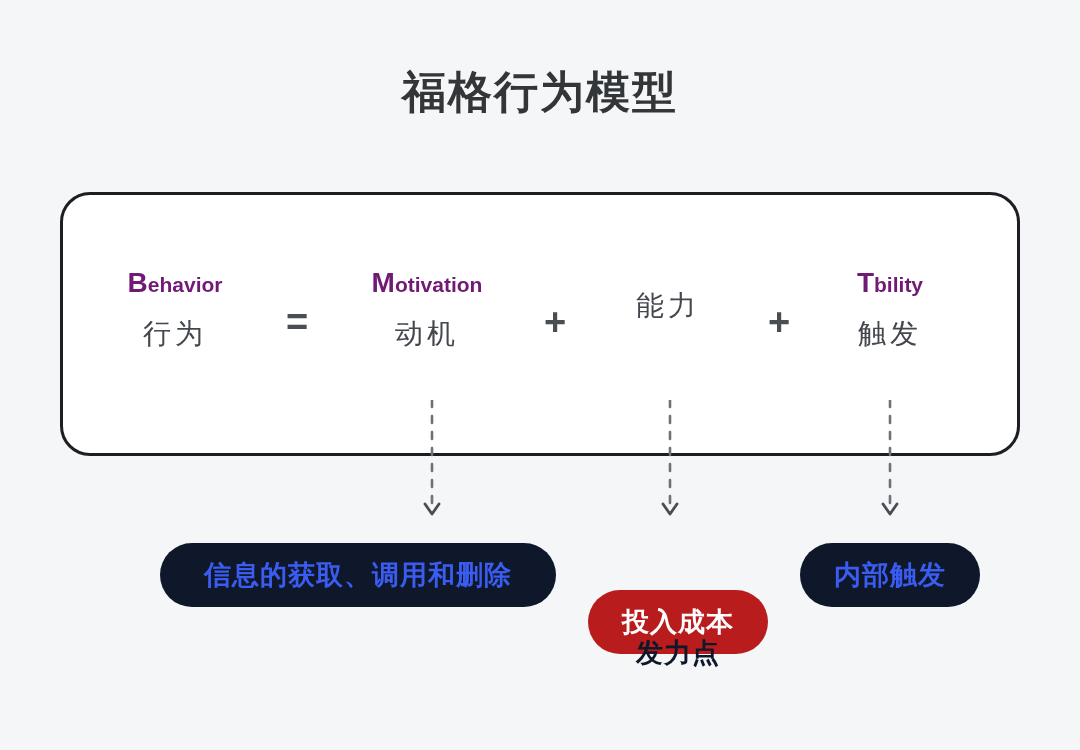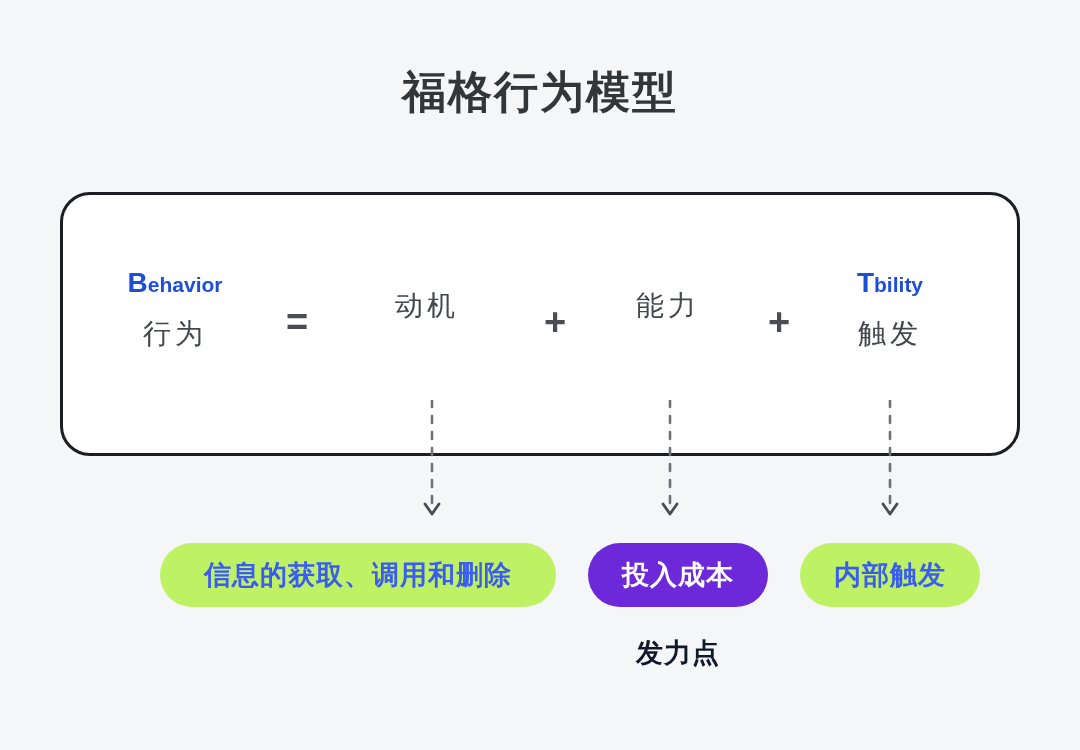--- a/index.html
+++ b/index.html
@@ -55,21 +55,21 @@
   .term {
     position: absolute;
     text-align: center;
     width: 200px;
     top: 270px;
   }
   .term .eng {
     font-size: 21px;
     line-height: 26px;
     font-weight: 700;
-    color: #1d4ed8;
+    color: #701a75;
     white-space: nowrap;
     letter-spacing: 0px;
   }
   .term .eng .cap {
     font-size: 28px;
     font-weight: 700;
     line-height: 26px;
   }
   .term .cn {
     margin-top: 10px;
@@ -118,26 +118,27 @@
     border-radius: 32px;
     display: flex;
     align-items: center;
     justify-content: center;
     font-size: 27px;
     font-weight: 700;
     letter-spacing: 1px;
     box-sizing: border-box;
   }
   .pill-soft {
-    background: #bef264;
+    background: #0f172a;
     color: #3a5cf0;
   }
   .pill-solid {
-    background: #6d28d9;
+    background: #b91c1c;
     color: #ffffff;
+    margin-top: 47px;
   }
   .pill-info    { left: 160px; top: 543px; width: 396px; }
   .pill-cost    { left: 588px; top: 543px; width: 180px; }
   .pill-trigger { left: 800px; top: 543px; width: 180px; }
 
   
   .focus-caption {
     position: absolute;
     left: 578px;
     top: 634px;
@@ -160,20 +161,21 @@
   <div class="formula-card"></div>
 
   <div class="term term-behavior">
     <div class="eng"><span class="cap">B</span><span>ehavior</span></div>
     <div class="cn">行为</div>
   </div>
 
   <div class="operator op-equals">=</div>
 
   <div class="term term-motivation">
+    <div class="eng"><span class="cap">M</span><span>otivation</span></div>
     <div class="cn">动机</div>
   </div>
 
   <div class="operator op-plus-1">+</div>
 
   <div class="term term-ability">
     <div class="cn">能力</div>
   </div>
 
   <div class="operator op-plus-2">+</div>

